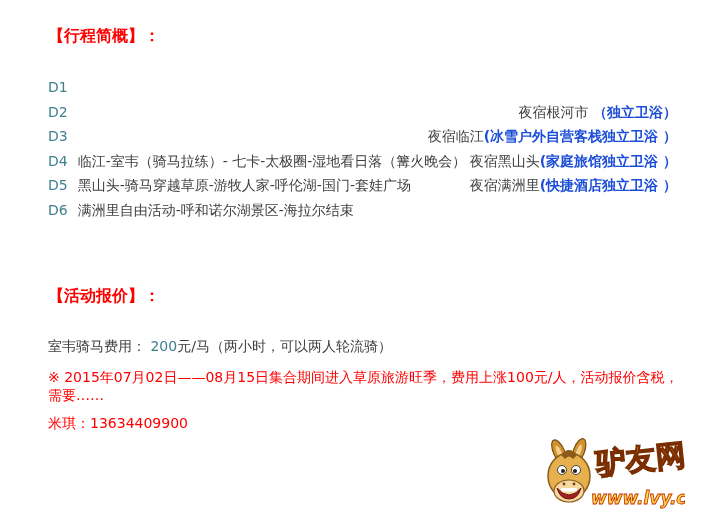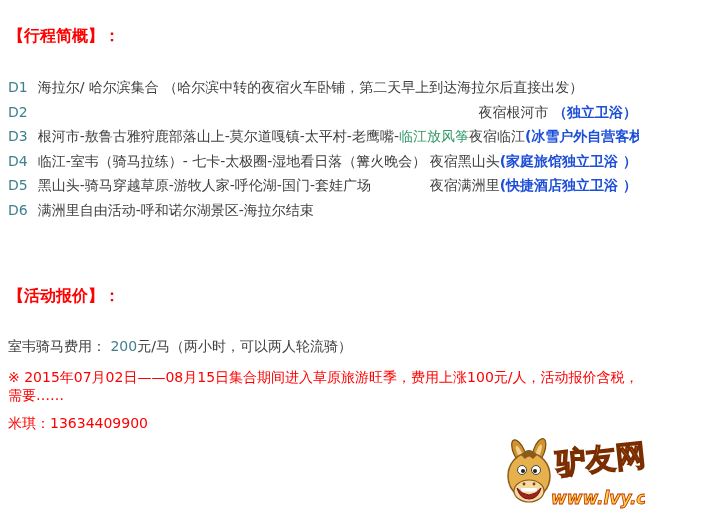--- a/index.html
+++ b/index.html
@@ -2,21 +2,21 @@
 <html><head>
 <meta charset="utf-8">
 <style>
   html,body{margin:0;padding:0;}
   body{
     width:727px;height:512px;position:relative;overflow:hidden;
     background:#ffffff;
     font-family:"DejaVu Sans","Liberation Sans",sans-serif;
     font-size:14px;color:#3f3f3f;
   }
-  .page{padding:26px 6px 0 8px;box-sizing:border-box;width:645px;height:512px;position:relative;}
+  .page{padding:26px 6px 0 8px;box-sizing:border-box;width:645px;height:512px;position:relative;margin-left:40px;}
   .red-heading{color:#fe0000;font-size:16px;font-weight:bold;margin:0 0 30px 0;line-height:19px;}
   .red-heading.second{margin-top:64px;margin-bottom:8px;}
   .day-line{display:flex;line-height:24.5px;white-space:pre;overflow:hidden;}
   .day-label{margin-right:10px;}
   .stay{margin-left:auto;padding-right:2px;}
   .c-text{color:#3f3f3f;}
   .c-num{color:#3f7f8e;}
   .c-red{color:#1d4ed8;font-weight:bold;}
   .c-green{color:#339966;}
   p.body-line{margin:0;line-height:18px;white-space:pre-wrap;}
@@ -27,23 +27,23 @@
   .watermark{position:absolute;right:0;bottom:0;width:152px;height:74px;z-index:5;}
 </style>
 </head>
 <body>
 
 <div class="page">
 
   <h2 class="red-heading">【行程简概】：</h2>
 
   <div id="days">
-      <div class="day-line"><span class="day-label c-num">D1</span><span><span class="c-text">海拉尔/ 哈尔滨集合 （哈尔滨中转的夜宿火车卧铺，第二天早上到达海拉尔后直接出发）</span></span></div>
+      <div class="day-line"><span class="day-label c-num">D1</span></div>
       <div class="day-line"><span class="day-label c-num">D2</span><span class="stay"><span class="c-text">夜宿根河市 </span><span class="c-red">（独立卫浴）</span></span></div>
-      <div class="day-line"><span class="day-label c-num">D3</span><span><span class="c-text">根河市-敖鲁古雅狩鹿部落山上-莫尔道嘎镇-太平村-老鹰嘴-</span><span class="c-green">临江放风筝</span></span><span class="stay"><span class="c-text">夜宿临江</span><span class="c-red">(冰雪户外自营客栈独立卫浴 ）</span></span></div>
+      <div class="day-line"><span class="day-label c-num">D3</span><span class="stay"><span class="c-text">夜宿临江</span><span class="c-red">(冰雪户外自营客栈独立卫浴 ）</span></span></div>
       <div class="day-line"><span class="day-label c-num">D4</span><span><span class="c-text">临江-室韦（骑马拉练）- 七卡-太极圈-湿地看日落（篝火晚会）</span></span><span class="stay"><span class="c-text">夜宿黑山头</span><span class="c-red">(家庭旅馆独立卫浴 ）</span></span></div>
       <div class="day-line"><span class="day-label c-num">D5</span><span><span class="c-text">黑山头-骑马穿越草原-游牧人家-呼伦湖-国门-套娃广场</span></span><span class="stay"><span class="c-text">夜宿满洲里</span><span class="c-red">(快捷酒店独立卫浴 ）</span></span></div>
       <div class="day-line"><span class="day-label c-num">D6</span><span><span class="c-text">满洲里自由活动-呼和诺尔湖景区-海拉尔结束</span></span></div>
     </div>
 
   <h2 class="red-heading second">【活动报价】：</h2>
 
 
   <p class="body-line fee1" id="shiwei-line"><span class="c-text">室韦骑马费用： </span><span class="c-num">200</span><span class="c-text">元/马（两小时，可以两人轮流骑）</span></p>
 

